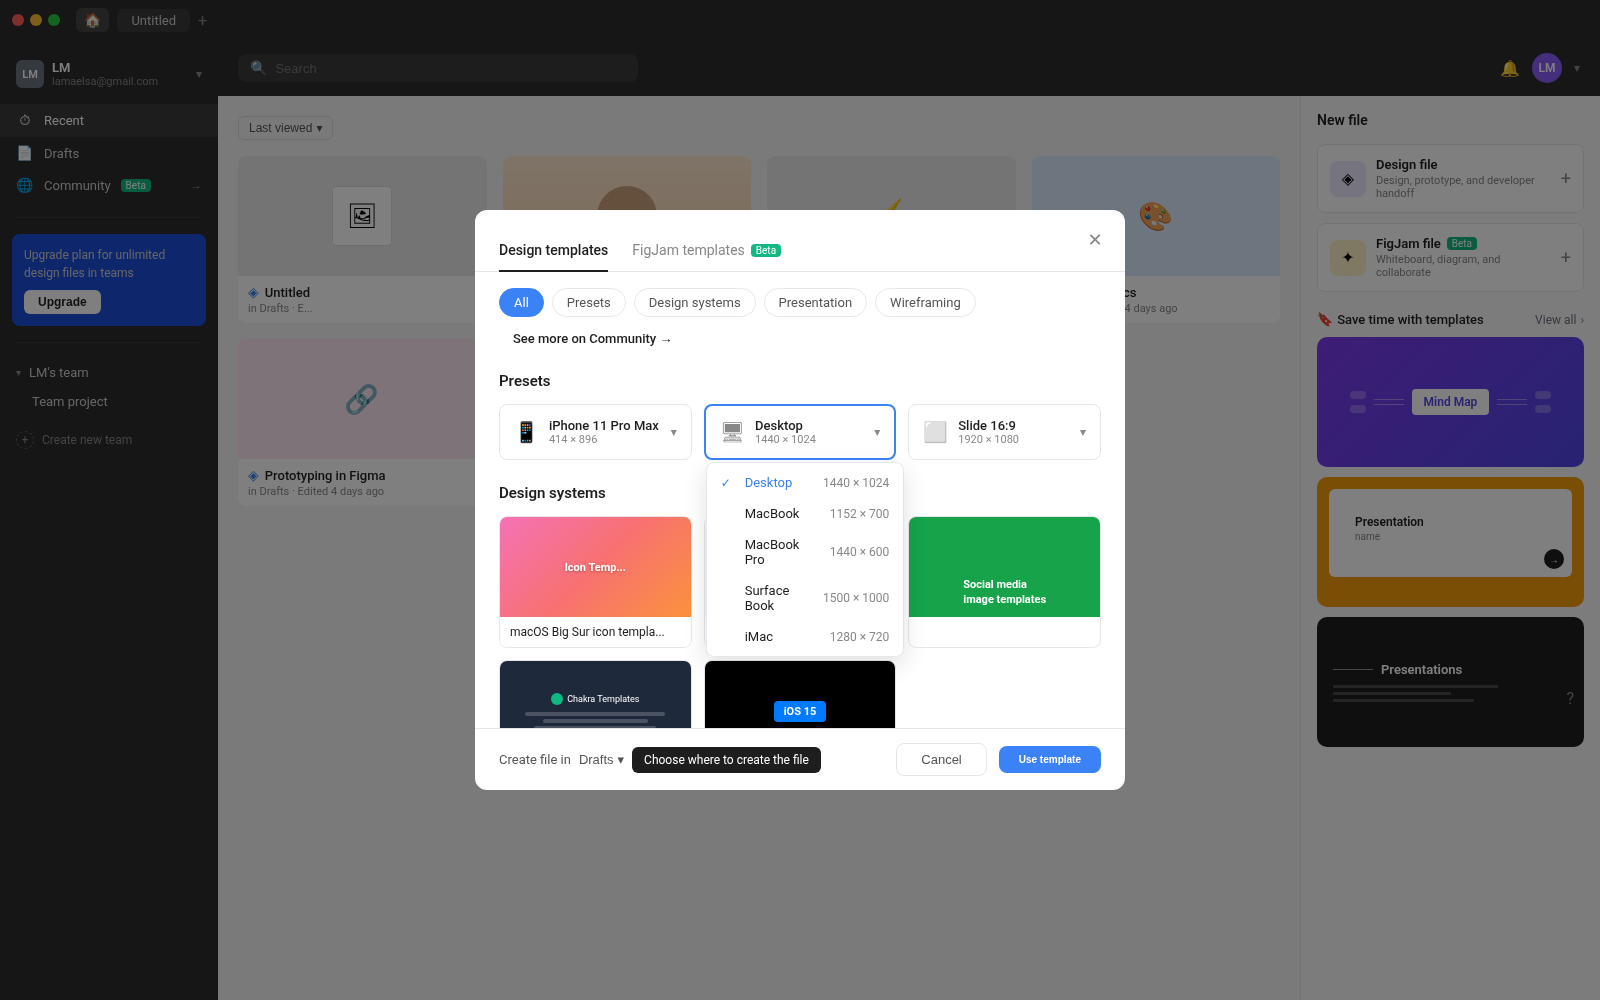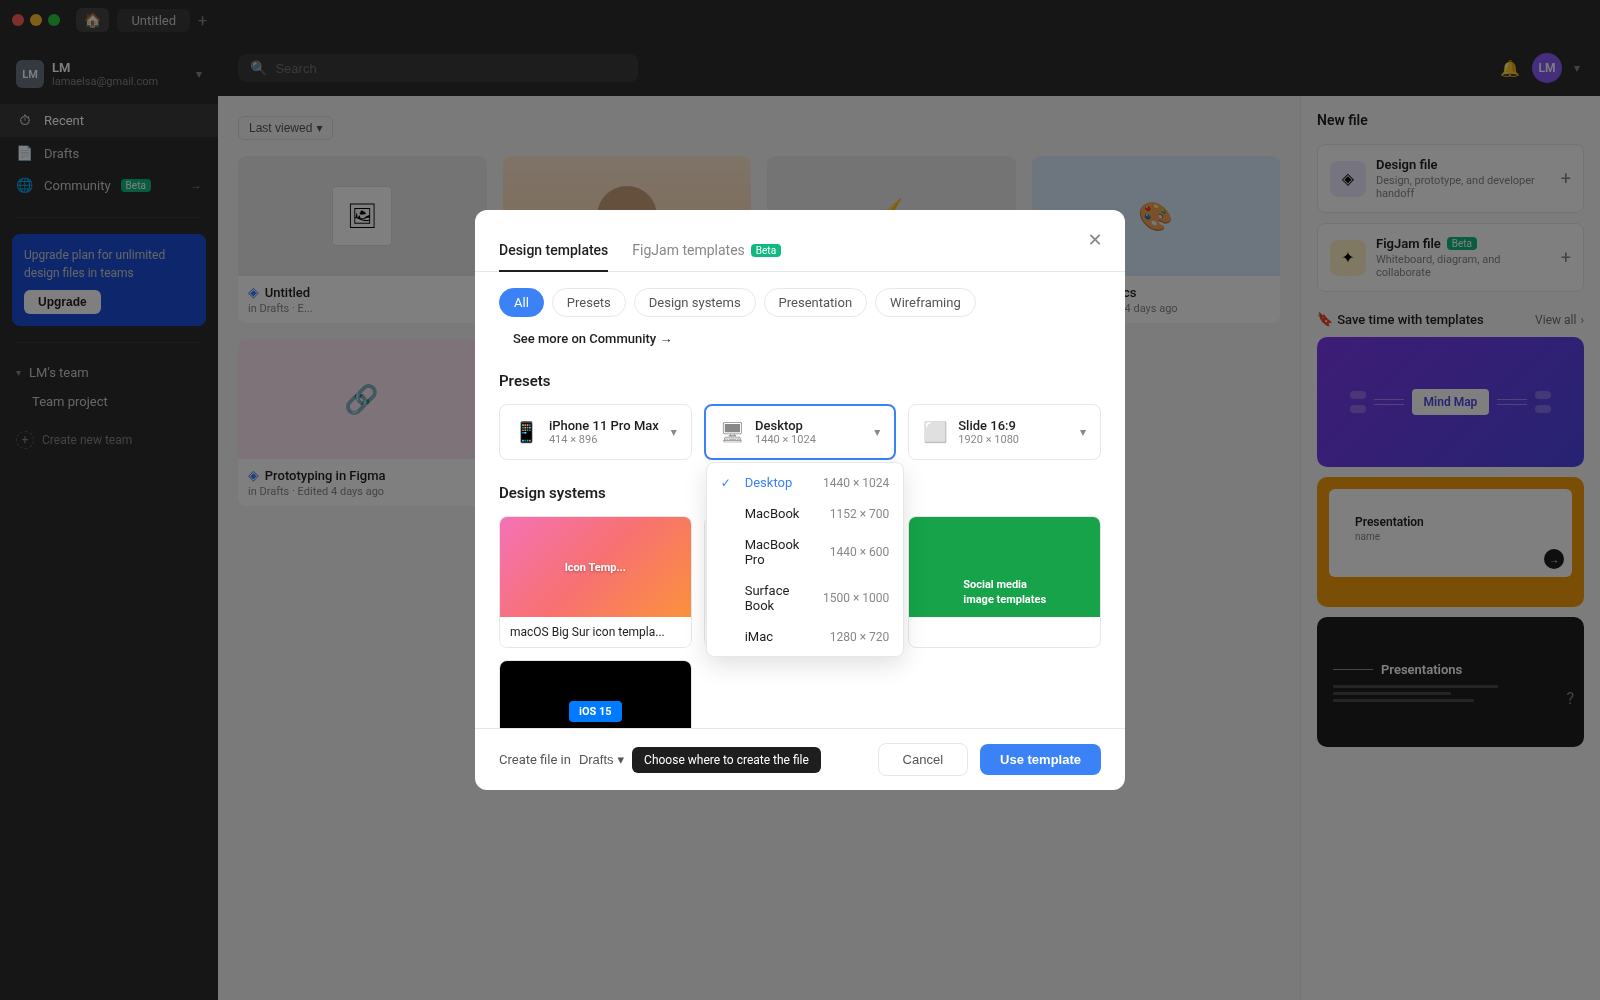--- a/index.html
+++ b/index.html
@@ -592,21 +592,21 @@
       padding: 8px 24px;
       font-size: 13px;
       color: #555;
       cursor: pointer;
     }
     .btn-use {
       background: #3b82f6;
       border: none;
       border-radius: 8px;
       padding: 8px 20px;
-      font-size: 13px;
+      font-size: 10px;
       font-weight: 600;
       color: white;
       cursor: pointer;
     }
 
     
     .thumb-persona {
       background: linear-gradient(to bottom, #fde8d0, #fcd5ae);
     }
   </style>
@@ -989,20 +989,32 @@
           <div class="design-name">UI Prep Style Guide</div>
         </div>
 
         <div class="design-card">
           <div class="design-thumb" style="background:#16a34a;padding:10px;display:flex;flex-direction:column;justify-content:flex-end;">
             <div style="color:white;font-size:11px;font-weight:700;line-height:1.3;">Social media<br>image templates</div>
           </div>
 
         </div>
 
+        <div class="design-card">
+          <div class="design-thumb dark" style="background:#1e293b;display:flex;flex-direction:column;padding:8px;gap:3px;">
+            <div style="display:flex;align-items:center;gap:4px;margin-bottom:4px;">
+              <div style="width:12px;height:12px;background:#10b981;border-radius:50%;"></div>
+              <span style="color:white;font-size:9px;">Chakra Templates</span>
+            </div>
+            <div style="height:4px;background:rgba(255,255,255,0.2);border-radius:2px;width:80%;"></div>
+            <div style="height:4px;background:rgba(255,255,255,0.2);border-radius:2px;width:60%;"></div>
+            <div style="height:4px;background:rgba(255,255,255,0.2);border-radius:2px;width:70%;"></div>
+          </div>
+
+        </div>
 
         <div class="design-card">
           <div class="design-thumb" style="background:#000;display:flex;align-items:center;justify-content:center;">
             <div style="background:#007aff;color:white;font-size:11px;font-weight:700;padding:4px 10px;border-radius:4px;">iOS 15</div>
           </div>
 
         </div>
 
       </div>
     </div>

